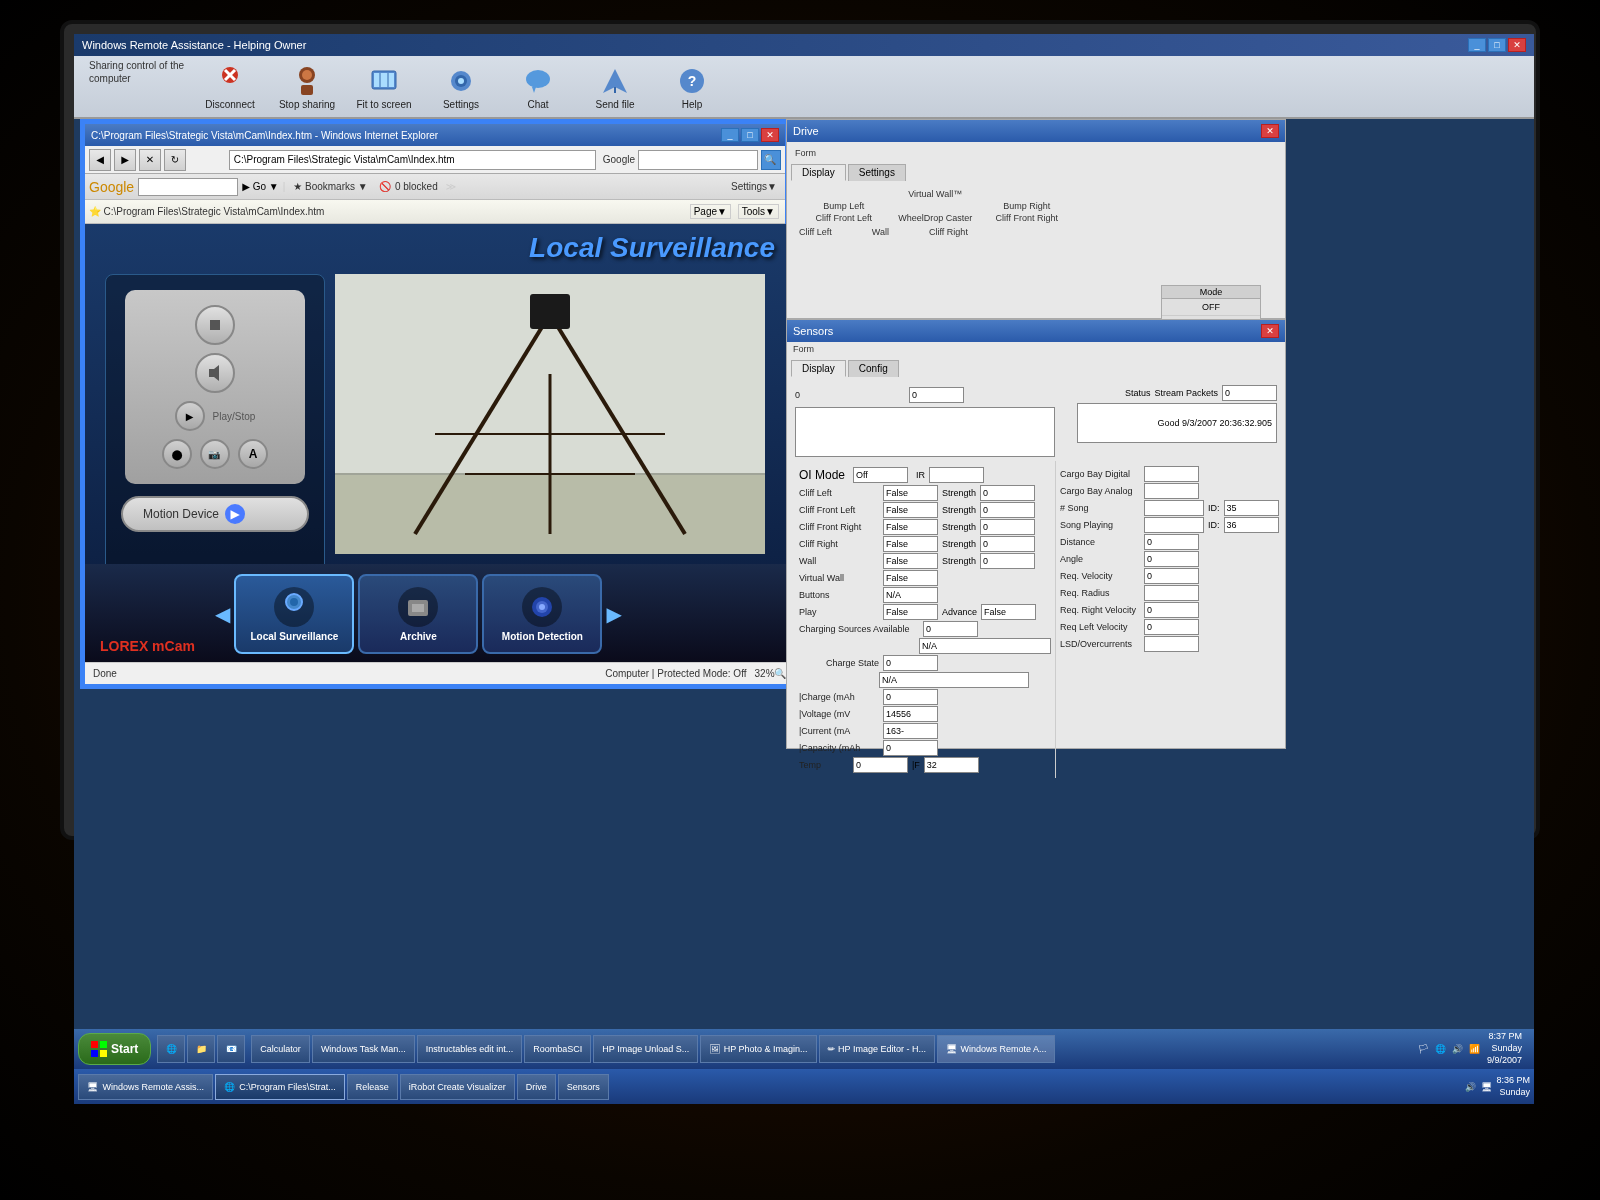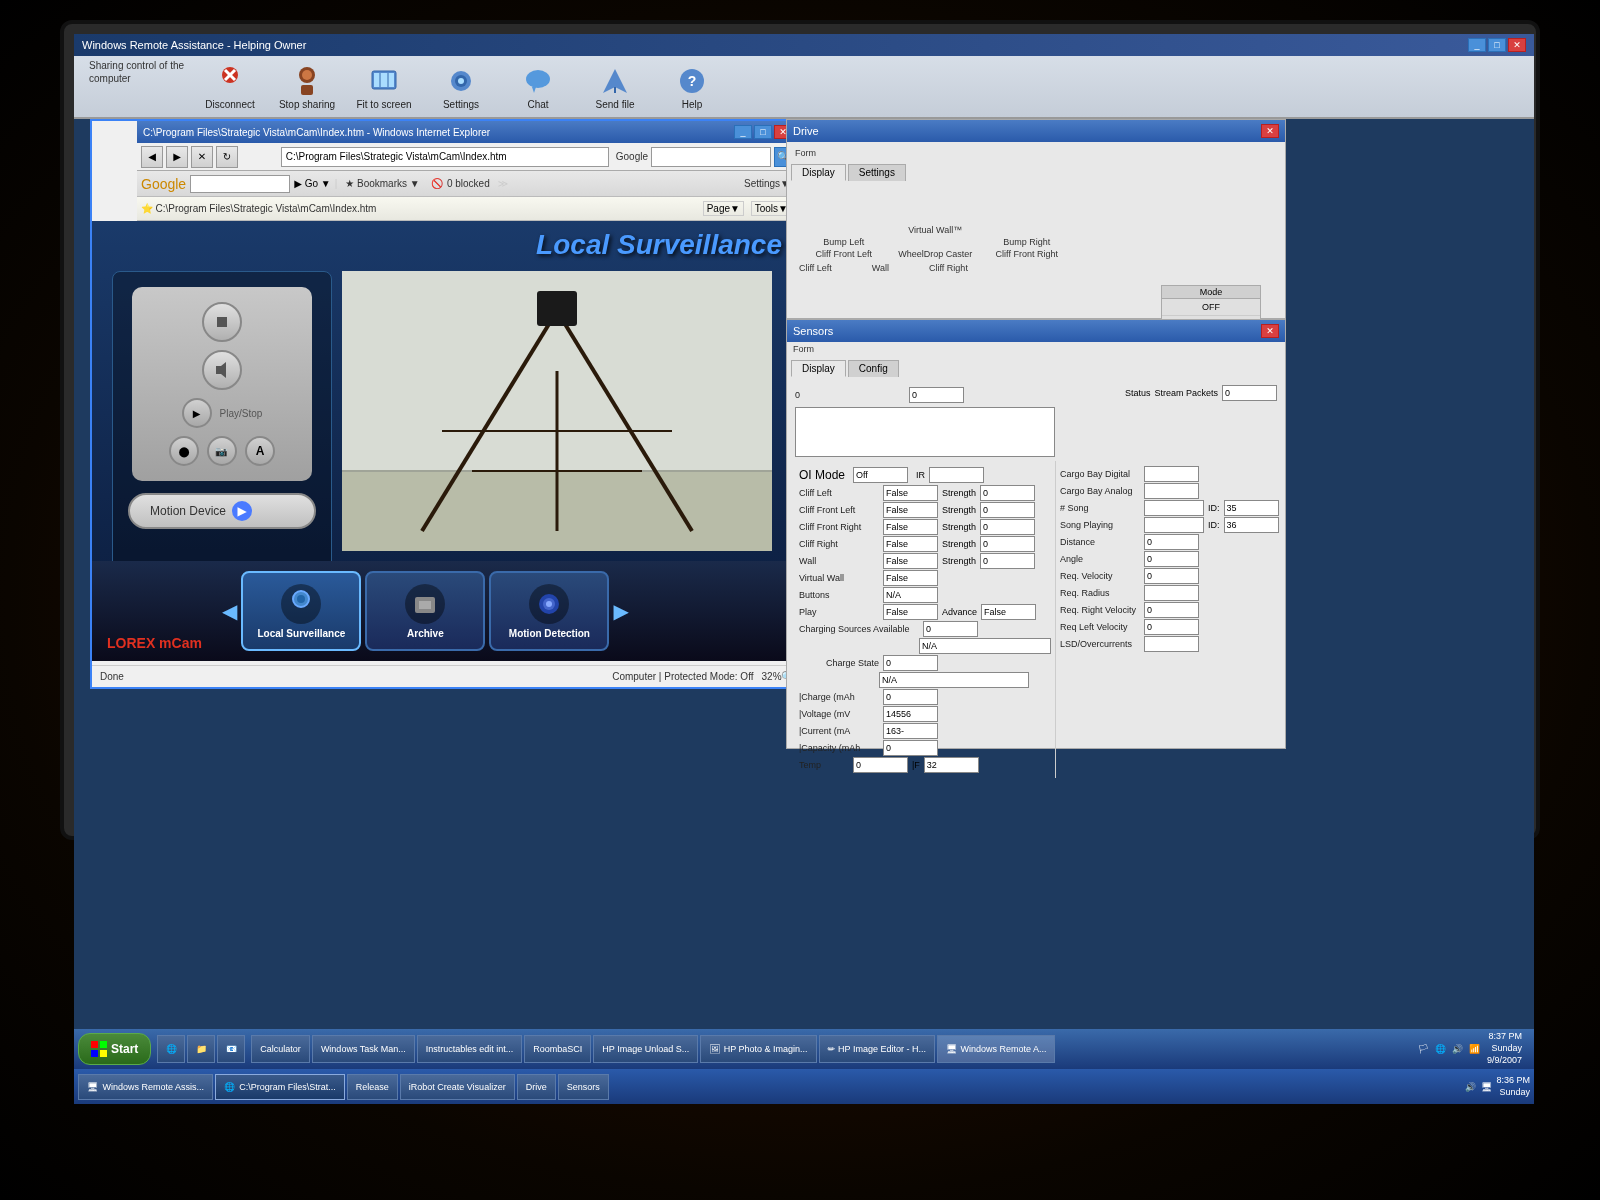--- a/index.html
+++ b/index.html
@@ -114,26 +114,25 @@
     .ra-btn-label {
       font-size: 10px;
       color: #222;
       text-align: center;
     }
 
     
     .ie-window {
       position: absolute;
       top: 85px;
-      left: 16px;
+      left: 6px;
       width: 710px;
       height: 570px;
       background: #f0f0f0;
-      border: 2px solid #3b82f6;
-      padding-left: 45px;
+      border: 5px solid #3b82f6;
     }
 
     .ie-titlebar {
       height: 22px;
       background: linear-gradient(to bottom, #4a7bc4, #2a5aaa);
       display: flex;
       align-items: center;
       padding: 0 6px;
       color: white;
       font-size: 11px;
@@ -716,21 +715,20 @@
       border-left: 1px solid #ccc;
     }
 
     .drive-body {
       display: flex;
       position: relative;
     }
 
     .drive-main {
       flex: 1;
-      margin-top: 36px;
     }
 
     .vm-grid {
       display: grid;
       grid-template-columns: 1fr 1fr 1fr 1fr;
       gap: 2px;
       padding: 4px 8px;
       font-size: 9px;
     }
 
@@ -1057,20 +1055,23 @@
               <div class="form-val" style="width:30px;">0</div>
             </div>
             <div style="background:white;border:1px solid #888;width:260px;height:50px;margin:4px 0;"></div>
           </div>
           <div style="flex:1;text-align:right;">
             <div style="display:flex;align-items:center;justify-content:flex-end;gap:4px;font-size:9px;">
               <span>Status</span>
               <span>Stream Packets</span>
               <div class="form-val" style="width:30px;">0</div>
             </div>
+            <div style="background:white;border:1px solid #888;width:200px;height:40px;margin:2px 0;margin-left:auto;display:flex;align-items:center;justify-content:flex-end;padding:2px 4px;font-size:9px;">
+              <span>Good 9/3/2007 20:36:32.905</span>
+            </div>
           </div>
         </div>
 
         <div class="sensors-cols">
           <div class="sensors-col-left">
 
             <div class="inline-form-row">
               <span style="font-size:12px;margin-right:4px;">OI Mode</span>
               <div class="form-val" style="width:30px;">Off</div>
               <span style="font-size:9px;margin-left:4px;">IR</span>

